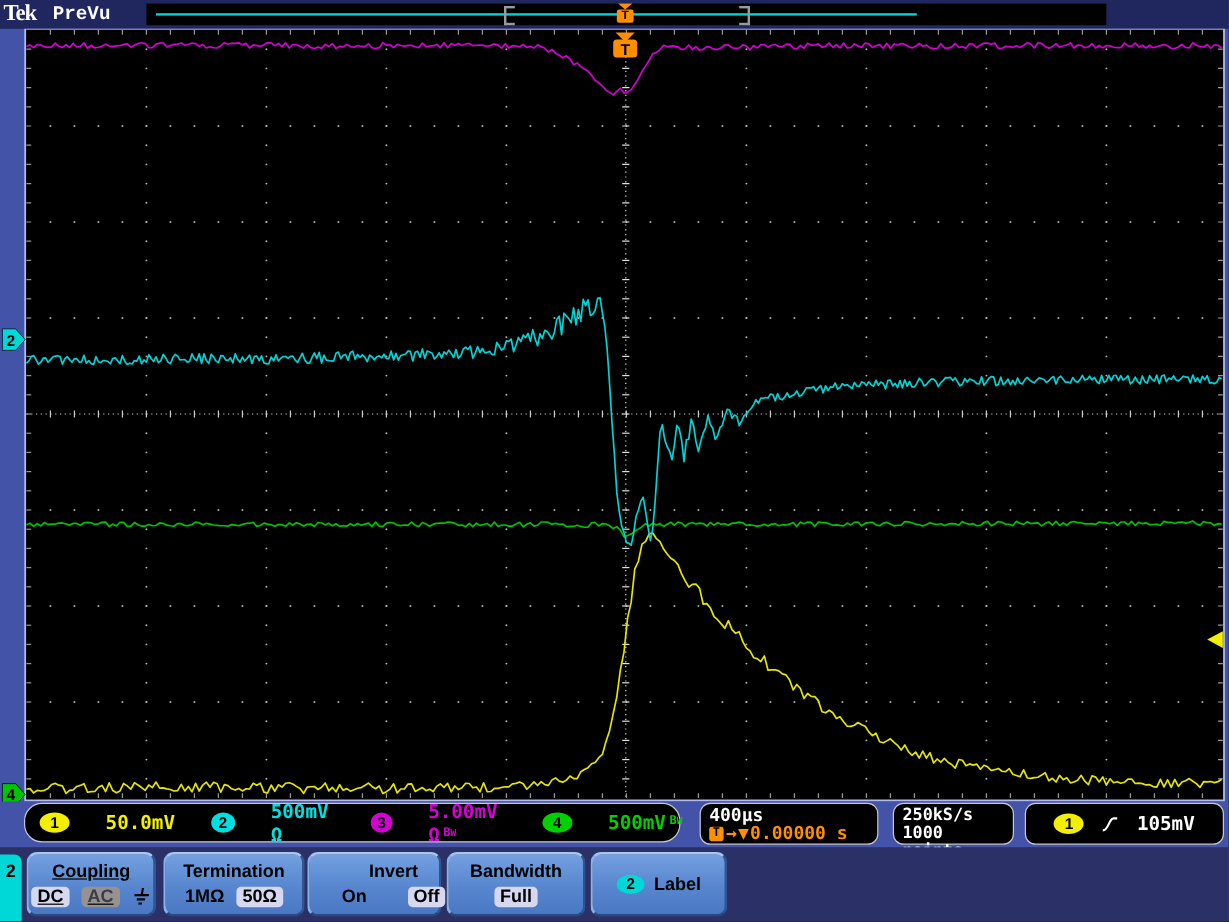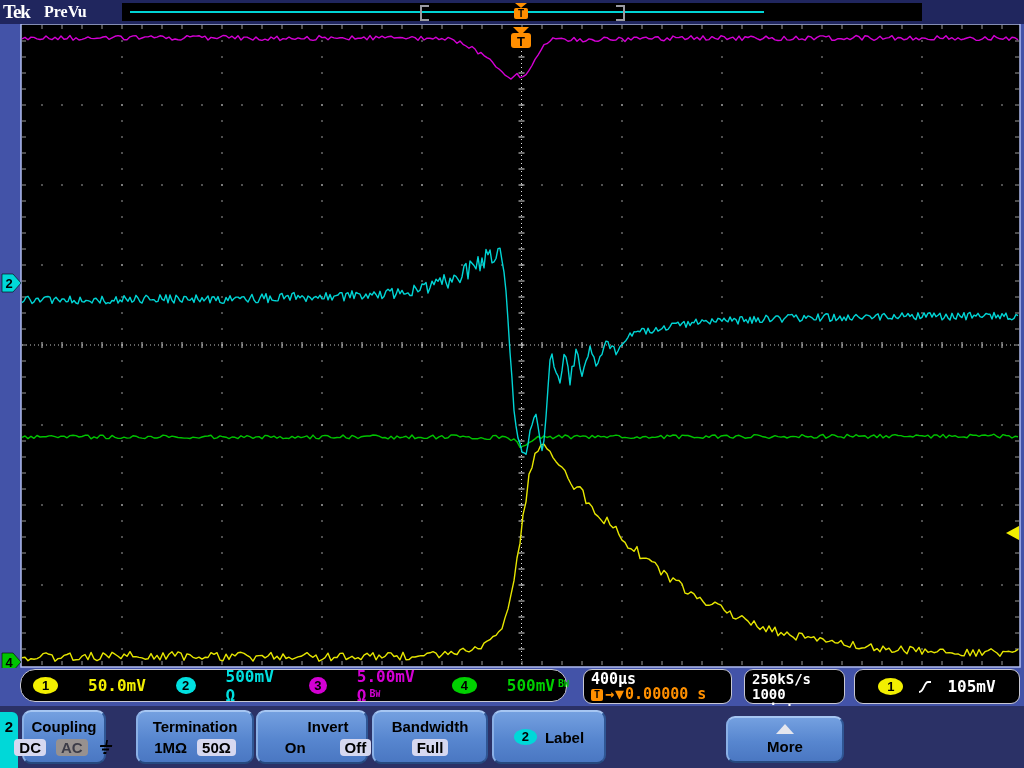--- a/index.html
+++ b/index.html
@@ -3,21 +3,21 @@
 <meta charset="utf-8">
 <style>
   html,body{margin:0;padding:0;background:#222;}
   .screen{position:relative;width:1024px;height:768px;background:#4353a8;overflow:hidden;
           font-family:"Liberation Sans",sans-serif;}
   
   .header{position:absolute;left:0;top:0;width:1024px;height:24px;background:#20265e;}
   .tek-logo{position:absolute;left:3px;top:1px;color:#fff;font-family:"Liberation Serif",serif;
             font-weight:bold;font-size:19px;letter-spacing:-1px;}
   .prevu{position:absolute;left:44px;top:3px;color:#fff;font-weight:bold;font-size:16px;
-         font-family:Liberation Serif, serif;}
+         font-family:Liberation Mono, monospace;}
   .ov-bar{position:absolute;left:122px;top:3px;width:800px;height:18px;background:#000;}
   .ov-line{position:absolute;left:8px;top:8px;width:634px;height:2px;background:#00d4d4;}
   .ov-brk{position:absolute;top:2px;width:7px;height:12px;border:2px solid #9a9aa2;}
   .ov-brk.l{left:298px;border-right:none;}
   .ov-brk.r{left:494px;border-left:none;}
   .ov-t{position:absolute;left:392px;top:0px;width:14px;}
   .ov-t-tri{margin:0 auto;width:0;height:0;border-left:6px solid transparent;
             border-right:6px solid transparent;border-top:5px solid #ff8e00;}
   .ov-t-box{width:14px;height:11px;background:#ff8e00;border-radius:2px;color:#000;
             font-size:10px;font-weight:bold;text-align:center;line-height:11px;}
@@ -1010,21 +1010,21 @@
     <span class="ch-badge" id="trig-badge" style="background: rgb(242, 239, 0);">1</span>
     <svg width="14" height="18">
       <path d="M1 14 C6 14 6 4 10 4 L13 4" stroke="#fff" fill="none" stroke-width="1.8"></path>
     </svg>
     <span>105mV</span>
   </div>
 
   <div class="menu-strip"></div>
   <div class="side-tab">2</div>
 
-  <div class="menu-btn" style="left:22px;width:84px;">
+  <div class="menu-btn" style="left:22px;width:108px;text-decoration:underline;">
     <div>Coupling</div>
     <div class="opt-row">
       <span class="chip">DC</span>
       <span class="chip dim">AC</span>
       <svg width="16" height="15" style="transform:skewX(-10deg);">
         <path d="M8 1 V7 M2 7 H14 M4.5 10.5 H11.5 M6.5 14 H9.5" stroke="#000" stroke-width="1.8" fill="none"></path>
       </svg>
     </div>
   </div>
 
@@ -1047,19 +1047,15 @@
   <div class="menu-btn" style="left:372px;width:116px;">
     <div>Bandwidth</div>
     <span class="chip">Full</span>
   </div>
 
   <div class="menu-btn" style="left:492px;width:114px;flex-direction:row;justify-content:center;">
     <span class="badge-cyan">2</span>
     <span>Label</span>
   </div>
 
-  <div class="menu-btn" style="left:726px;width:118px;top:716px;height:47px;">
-    <div class="more-tri"></div>
-    <div>More</div>
-  </div>
 
 
 </div>
 
 </body></html>

